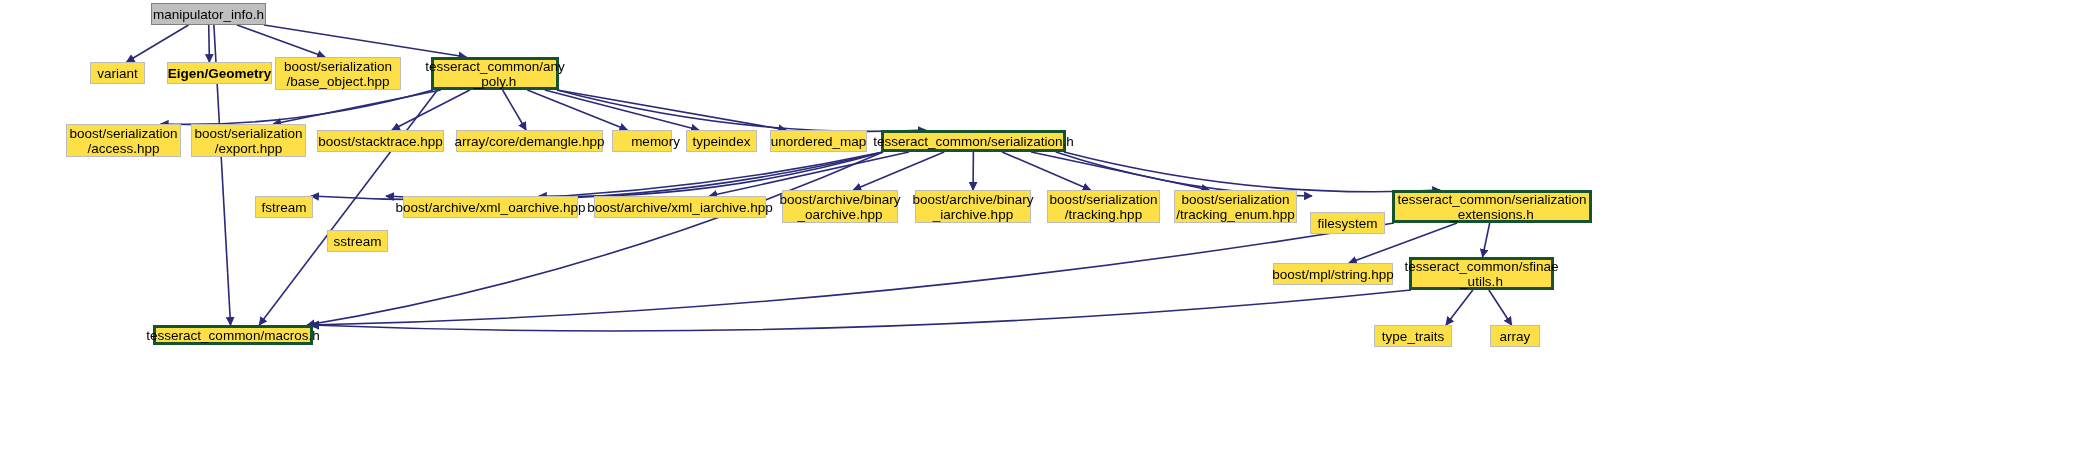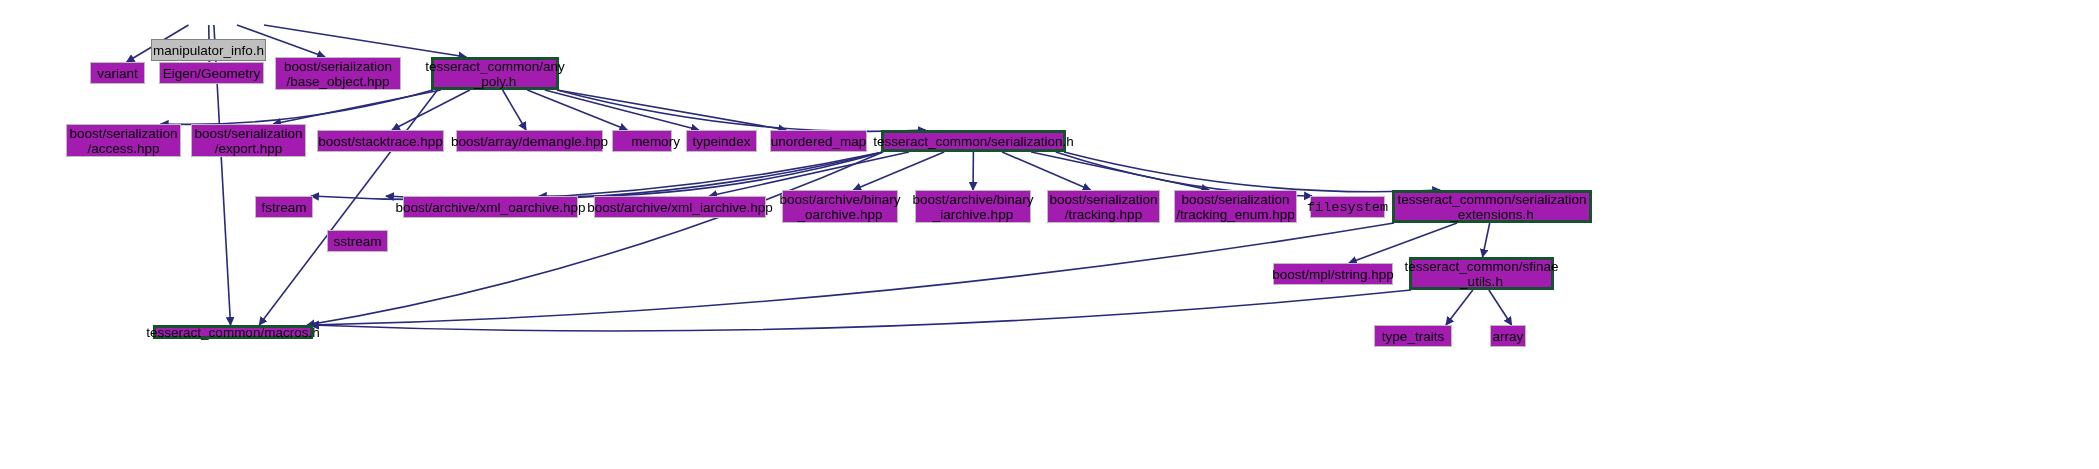--- a/index.html
+++ b/index.html
@@ -26,21 +26,21 @@
   .node {
     position: absolute;
     box-sizing: border-box;
     display: flex;
     align-items: center;
     justify-content: center;
     text-align: center;
     font-size: 13.5px;
     line-height: 15px;
     color: #000000;
-    background: #a21caf;
+    background: #fde047;
     border: 1px solid #bdbdbd;
     white-space: pre-line;
     letter-spacing: 0px;
   }
   .node.strong {
     border: 3px solid #14532d;
   }
   .node.root {
     background: #bfbfbf;
     border: 1px solid #808080;
@@ -84,52 +84,52 @@
         <path d="M 883 152 Q 595.025 277.5 307.05 325" marker-end="url(#arrow)"></path>
         <path d="M 1457.02 223 Q 1402.96 243 1348.9 263" marker-end="url(#arrow)"></path>
         <path d="M 1489.69 223 Q 1486.12 240 1482.55 257" marker-end="url(#arrow)"></path>
         <path d="M 1394 223 Q 852.5 313 311 325" marker-end="url(#arrow)"></path>
         <path d="M 1472.81 290 Q 1459.38 307.5 1445.95 325" marker-end="url(#arrow)"></path>
         <path d="M 1488.87 290 Q 1500.26 307.5 1511.65 325" marker-end="url(#arrow)"></path>
         <path d="M 1411 290 Q 861 346.5 311 325" marker-end="url(#arrow)"></path>
       </g>
   </svg>
   <div id="nodes-layer">
-      <div class="node root" style="left: 151px; top: 3px; width: 115px; height: 22px; margin-top: 36px;">manipulator_info.h</div>
+      <div class="node root" style="left: 151px; top: 3px; width: 115px; height: 22px;">manipulator_info.h</div>
       <div class="node" style="left: 90px; top: 62px; width: 55px; height: 22px;">variant</div>
-      <div class="node" style="left: 159px; top: 62px; width: 105px; height: 22px;">Eigen/Geometry</div>
+      <div class="node" style="left: 167px; top: 62px; width: 105px; height: 22px; font-weight: bold;">Eigen/Geometry</div>
       <div class="node" style="left: 275px; top: 57px; width: 126px; height: 33px;">boost/serialization
 /base_object.hpp</div>
       <div class="node strong" style="left: 431px; top: 57px; width: 128px; height: 33px;">tesseract_common/any
 _poly.h</div>
       <div class="node" style="left: 66px; top: 124px; width: 115px; height: 33px;">boost/serialization
 /access.hpp</div>
       <div class="node" style="left: 191px; top: 124px; width: 115px; height: 33px;">boost/serialization
 /export.hpp</div>
       <div class="node" style="left: 317px; top: 130px; width: 127px; height: 22px;">boost/stacktrace.hpp</div>
-      <div class="node" style="left: 456px; top: 130px; width: 147px; height: 22px;">boost/array/demangle.hpp</div>
+      <div class="node" style="left: 456px; top: 130px; width: 147px; height: 22px;">array/core/demangle.hpp</div>
       <div class="node" style="left: 612px; top: 130px; width: 60px; height: 22px; padding-left: 27px;">memory</div>
       <div class="node" style="left: 686px; top: 130px; width: 71px; height: 22px;">typeindex</div>
       <div class="node" style="left: 770px; top: 130px; width: 97px; height: 22px;">unordered_map</div>
       <div class="node strong" style="left: 881px; top: 130px; width: 185px; height: 22px;">tesseract_common/serialization.h</div>
       <div class="node" style="left: 255px; top: 196px; width: 58px; height: 22px;">fstream</div>
       <div class="node" style="left: 327px; top: 196px; width: 61px; height: 22px; margin-top: 34px;">sstream</div>
       <div class="node" style="left: 403px; top: 196px; width: 175px; height: 22px;">boost/archive/xml_oarchive.hpp</div>
       <div class="node" style="left: 594px; top: 196px; width: 172px; height: 22px;">boost/archive/xml_iarchive.hpp</div>
       <div class="node" style="left: 782px; top: 190px; width: 116px; height: 33px;">boost/archive/binary
 _oarchive.hpp</div>
       <div class="node" style="left: 915px; top: 190px; width: 116px; height: 33px;">boost/archive/binary
 _iarchive.hpp</div>
       <div class="node" style="left: 1047px; top: 190px; width: 113px; height: 33px;">boost/serialization
 /tracking.hpp</div>
       <div class="node" style="left: 1174px; top: 190px; width: 123px; height: 33px;">boost/serialization
 /tracking_enum.hpp</div>
-      <div class="node" style="left: 1310px; top: 196px; width: 75px; height: 22px; font-family: Liberation Mono, monospace;">filesystem</div>
+      <div class="node" style="left: 1310px; top: 212px; width: 75px; height: 22px;">filesystem</div>
       <div class="node strong" style="left: 1392px; top: 190px; width: 200px; height: 33px;">tesseract_common/serialization
 _extensions.h</div>
       <div class="node" style="left: 1273px; top: 263px; width: 120px; height: 22px;">boost/mpl/string.hpp</div>
       <div class="node strong" style="left: 1409px; top: 257px; width: 145px; height: 33px;">tesseract_common/sfinae
 _utils.h</div>
-      <div class="node strong" style="left: 153px; top: 325px; width: 160px; height: 14px;">tesseract_common/macros.h</div>
+      <div class="node strong" style="left: 153px; top: 325px; width: 160px; height: 20px;">tesseract_common/macros.h</div>
       <div class="node" style="left: 1374px; top: 325px; width: 78px; height: 22px;">type_traits</div>
-      <div class="node" style="left: 1490px; top: 325px; width: 36px; height: 22px;">array</div>
+      <div class="node" style="left: 1490px; top: 325px; width: 50px; height: 22px;">array</div>
     </div>
 </div>
 
 </body></html>

